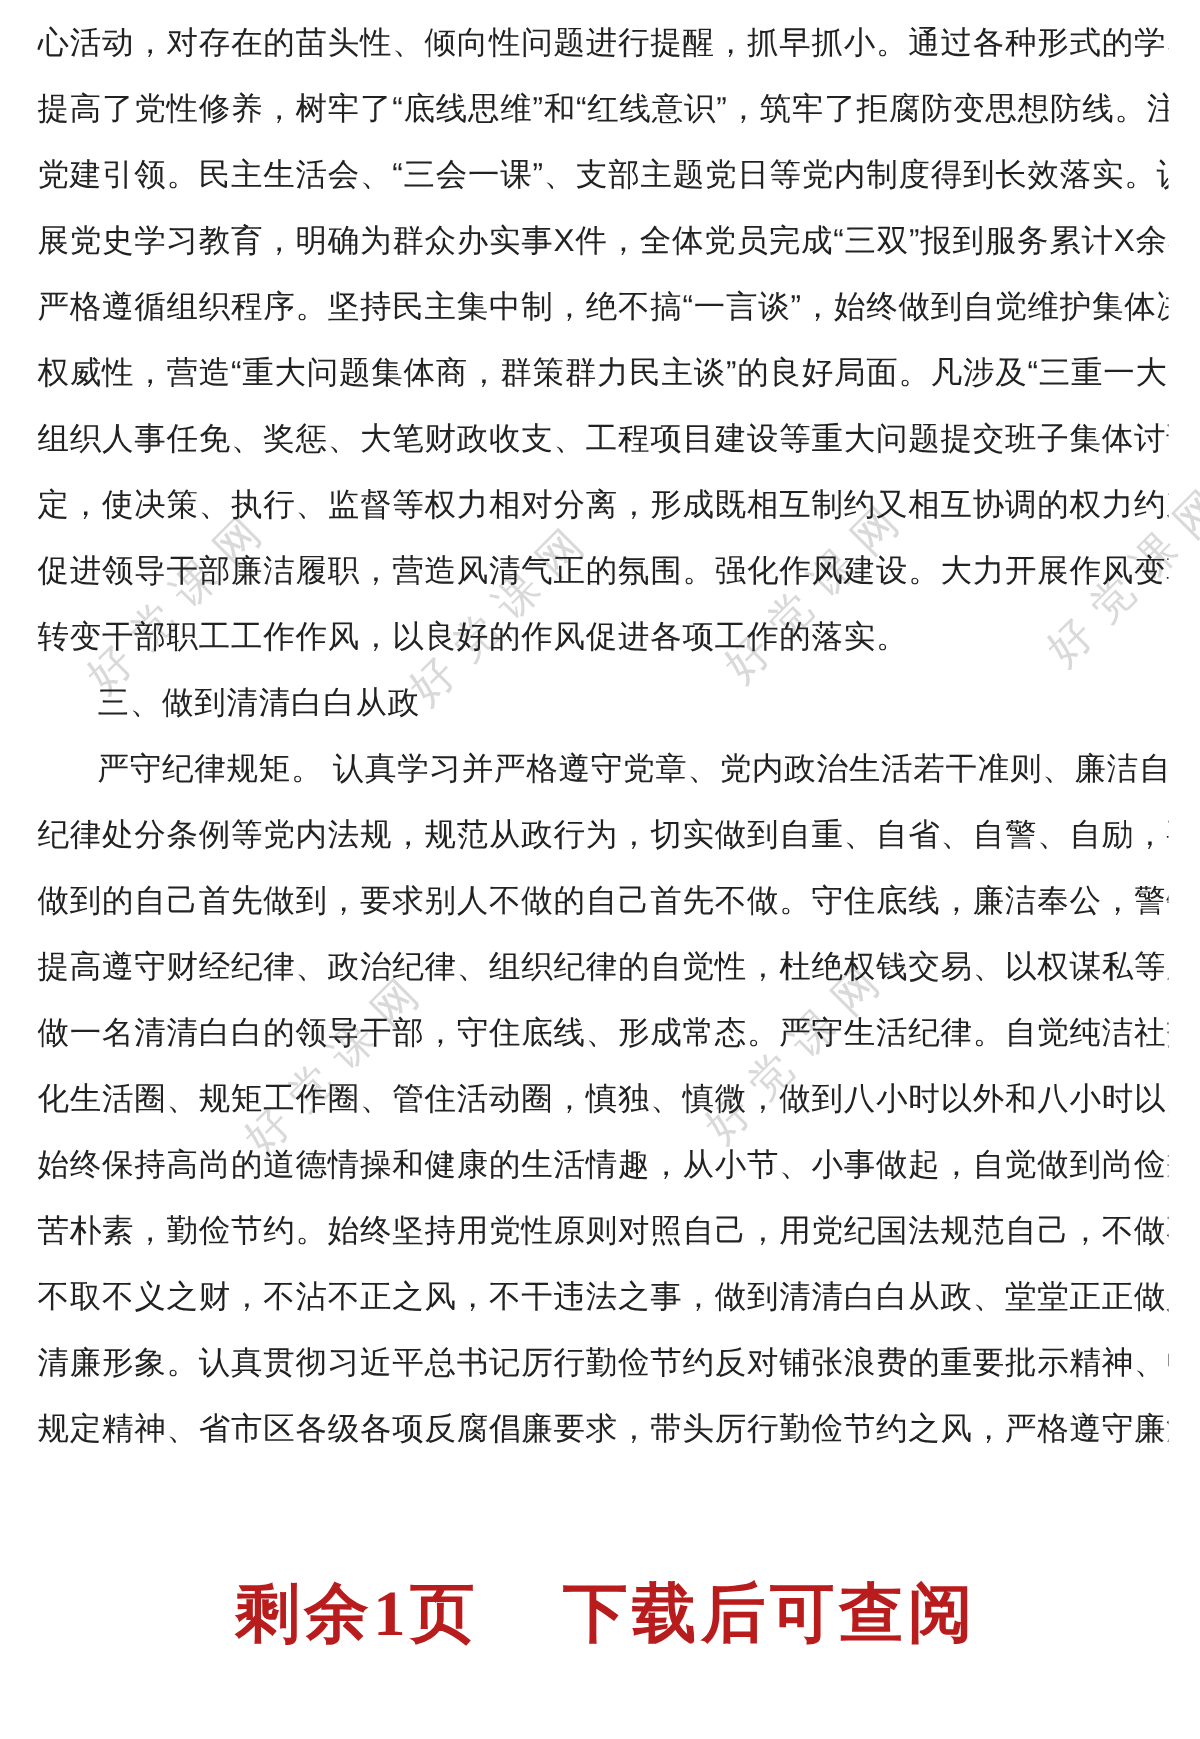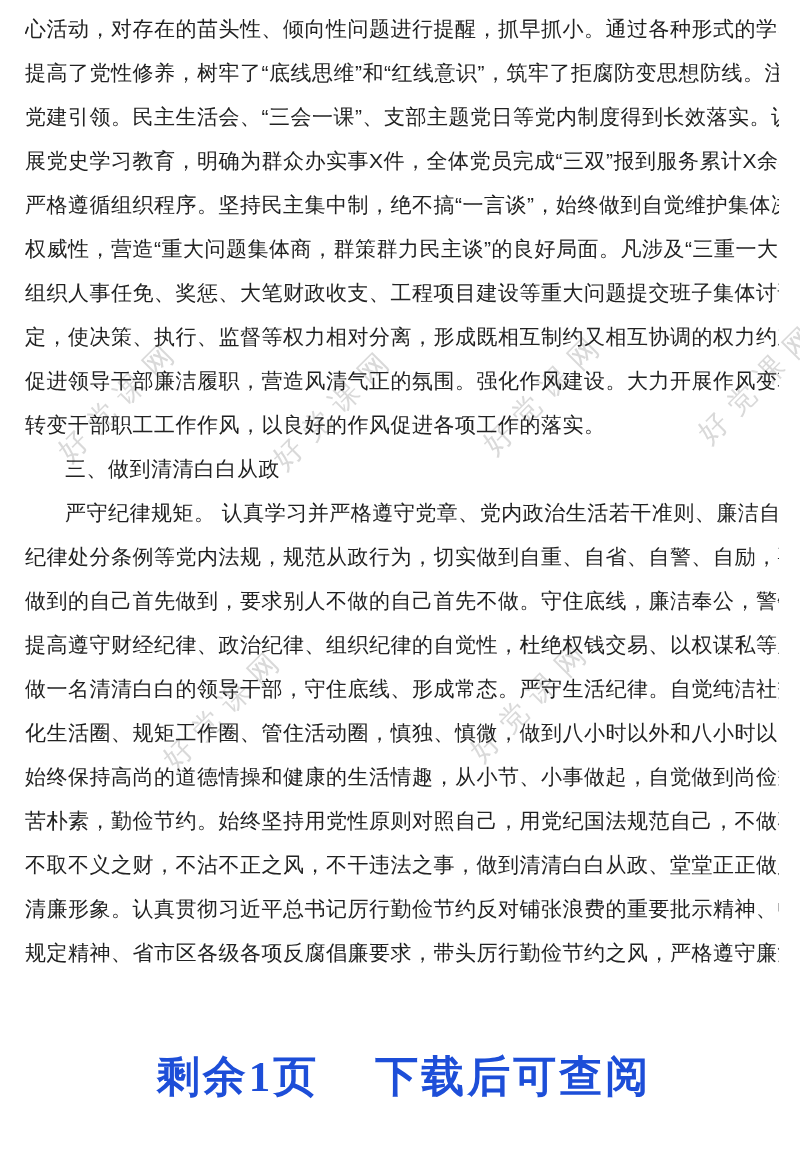--- a/index.html
+++ b/index.html
@@ -67,21 +67,21 @@
     right: 0;
     top: 1048px;
     height: 58px;
     line-height: 58px;
     z-index: 2;
     text-align: center;
     padding-left: 8px;
     font-family: "Liberation Serif", "DejaVu Serif", serif;
     font-weight: 700;
     font-size: 43px;
-    color: #1d4ed8;
+    color: #b91c1c;
     letter-spacing: 3px;
     white-space: nowrap;
   }
   .footer-notice .gap {
     display: inline-block;
     width: 56px;
   }
 </style>
 </head>
 <body>

